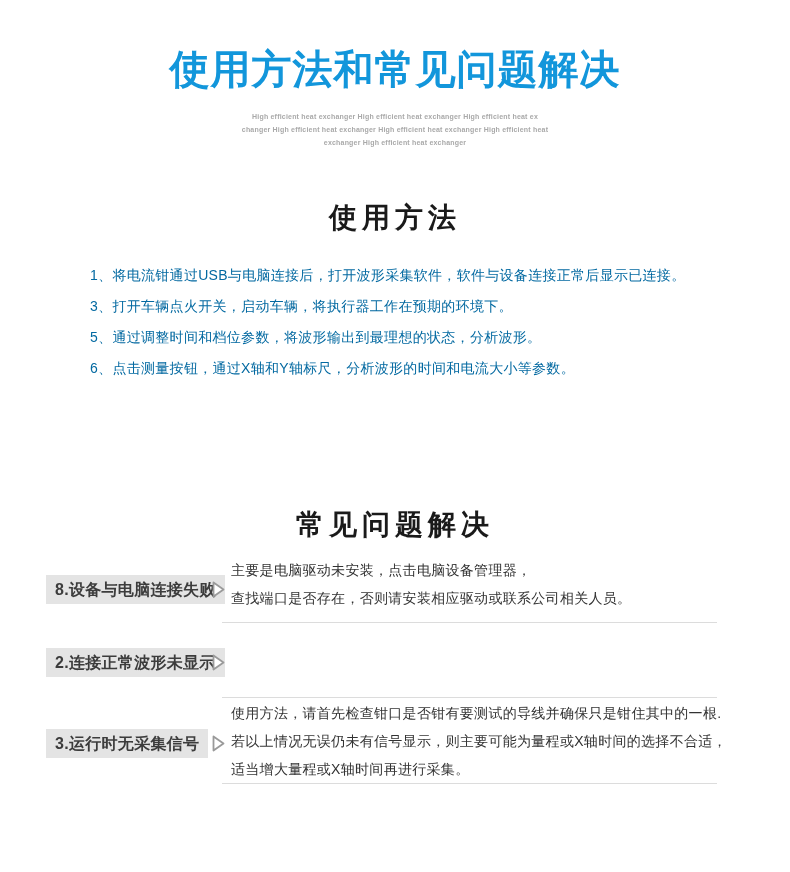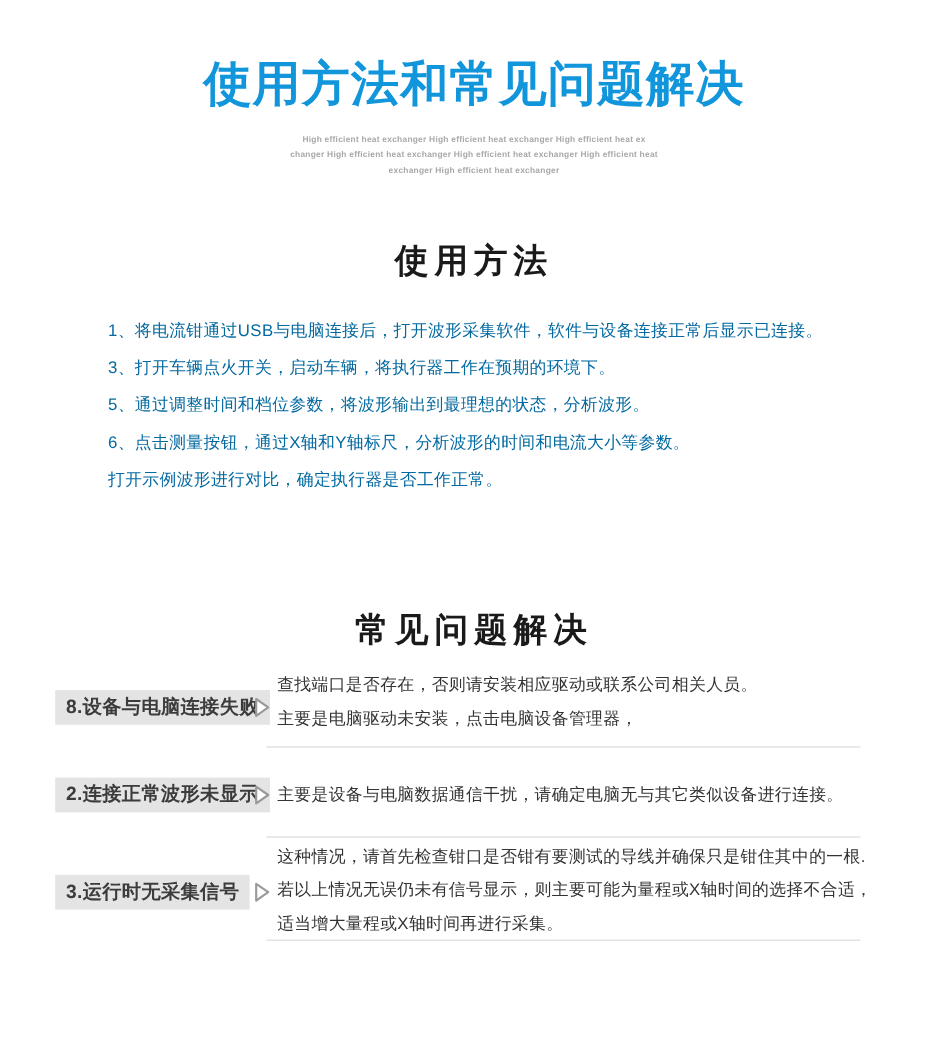--- a/index.html
+++ b/index.html
@@ -94,54 +94,50 @@
     <div>exchanger High efficient heat exchanger</div>
   </div>
 
   <div class="section-title usage-title">使用方法</div>
 
   <div class="steps">
     <div class="step">1、将电流钳通过USB与电脑连接后，打开波形采集软件，软件与设备连接正常后显示已连接。</div>
     <div class="step">3、打开车辆点火开关，启动车辆，将执行器工作在预期的环境下。</div>
     <div class="step">5、通过调整时间和档位参数，将波形输出到最理想的状态，分析波形。</div>
     <div class="step">6、点击测量按钮，通过X轴和Y轴标尺，分析波形的时间和电流大小等参数。</div>
-    <div class="step">打开示例波形进行对比，确定执行器是否工作正常。</div>
   </div>
 
   <div class="section-title faq-title">常见问题解决</div>
 
   <div class="faq-label lbl1">8.设备与电脑连接失败</div>
   <span class="faq-arrow arr1">
     <svg width="13" height="17" viewBox="0 0 13 17">
         <polygon points="1.5,1.5 11.5,8.5 1.5,15.5" fill="#ffffff" stroke="#9a9a9a" stroke-width="1.8" stroke-linejoin="round"></polygon>
       </svg>
   </span>
   <div class="faq-lines txt1">
+    <div>主要是电脑驱动未安装，点击电脑设备管理器，</div>
     <div>查找端口是否存在，否则请安装相应驱动或联系公司相关人员。</div>
-    <div>主要是电脑驱动未安装，点击电脑设备管理器，</div>
   </div>
   <div class="sep sep1"></div>
 
   <div class="faq-label lbl2">2.连接正常波形未显示</div>
   <span class="faq-arrow arr2">
     <svg width="13" height="17" viewBox="0 0 13 17">
         <polygon points="1.5,1.5 11.5,8.5 1.5,15.5" fill="#ffffff" stroke="#9a9a9a" stroke-width="1.8" stroke-linejoin="round"></polygon>
       </svg>
   </span>
-  <div class="faq-lines txt2">
-    <div>主要是设备与电脑数据通信干扰，请确定电脑无与其它类似设备进行连接。</div>
-  </div>
   <div class="sep sep2"></div>
 
   <div class="faq-label lbl3">3.运行时无采集信号</div>
   <span class="faq-arrow arr3">
     <svg width="13" height="17" viewBox="0 0 13 17">
         <polygon points="1.5,1.5 11.5,8.5 1.5,15.5" fill="#ffffff" stroke="#9a9a9a" stroke-width="1.8" stroke-linejoin="round"></polygon>
       </svg>
   </span>
   <div class="faq-lines txt3">
-    <div>这种情况，请首先检查钳口是否钳有要测试的导线并确保只是钳住其中的一根.</div>
+    <div>使用方法，请首先检查钳口是否钳有要测试的导线并确保只是钳住其中的一根.</div>
     <div>若以上情况无误仍未有信号显示，则主要可能为量程或X轴时间的选择不合适，</div>
     <div>适当增大量程或X轴时间再进行采集。</div>
   </div>
   <div class="sep sep3"></div>
 
 </div>
 
 </body></html>

